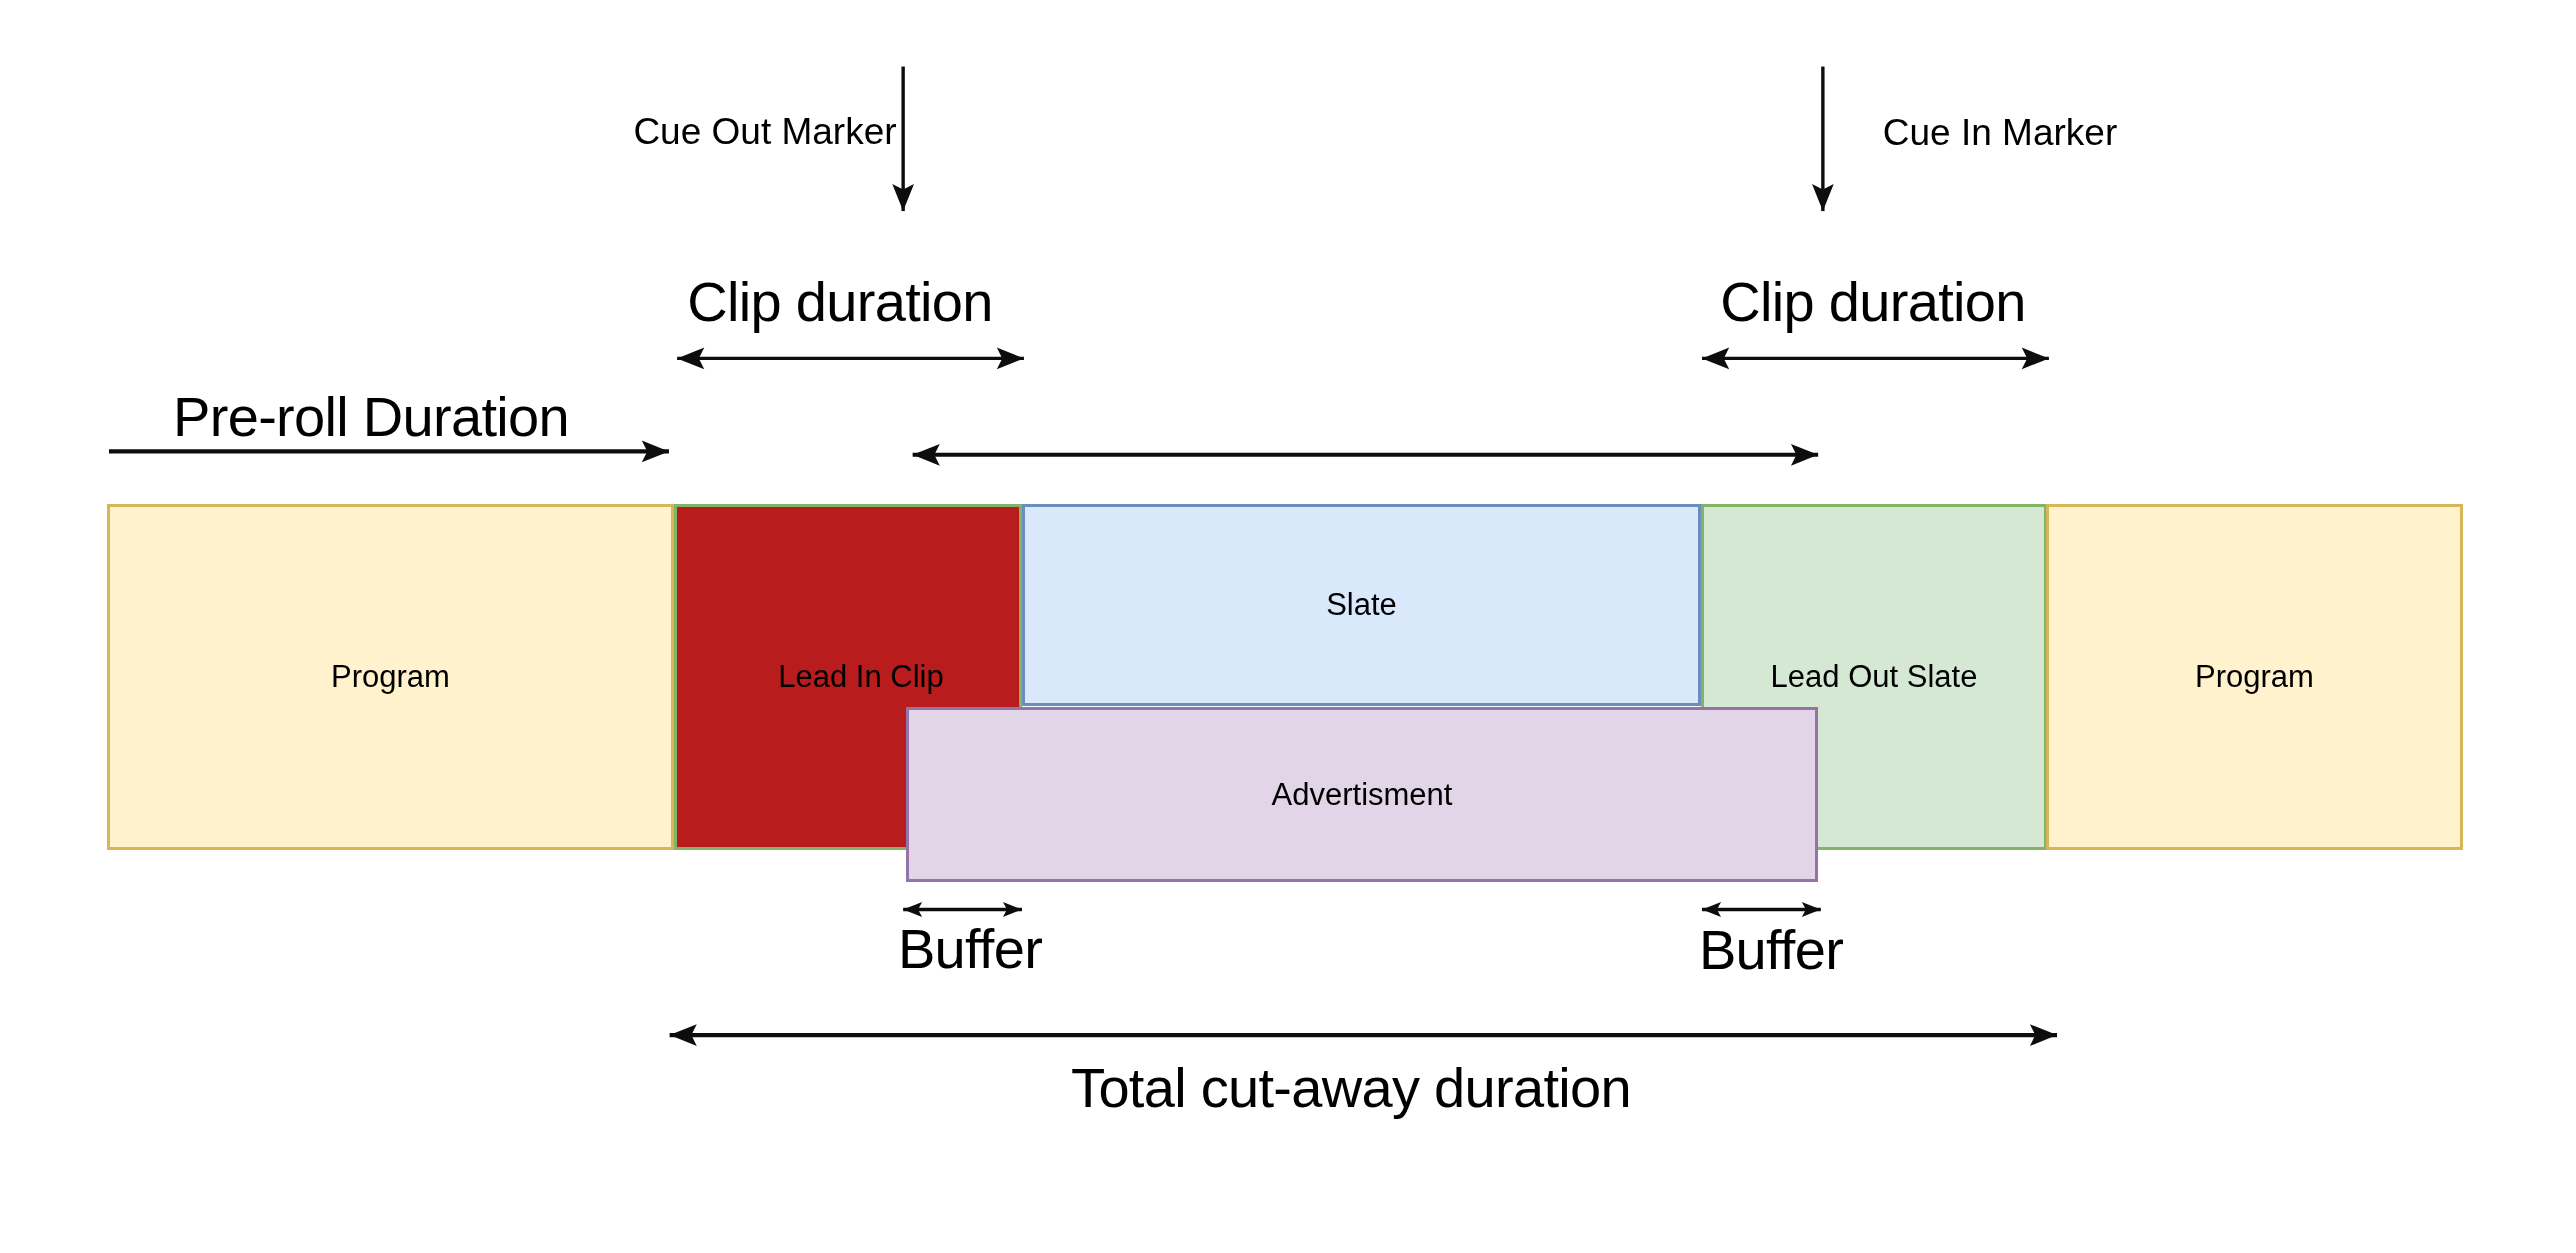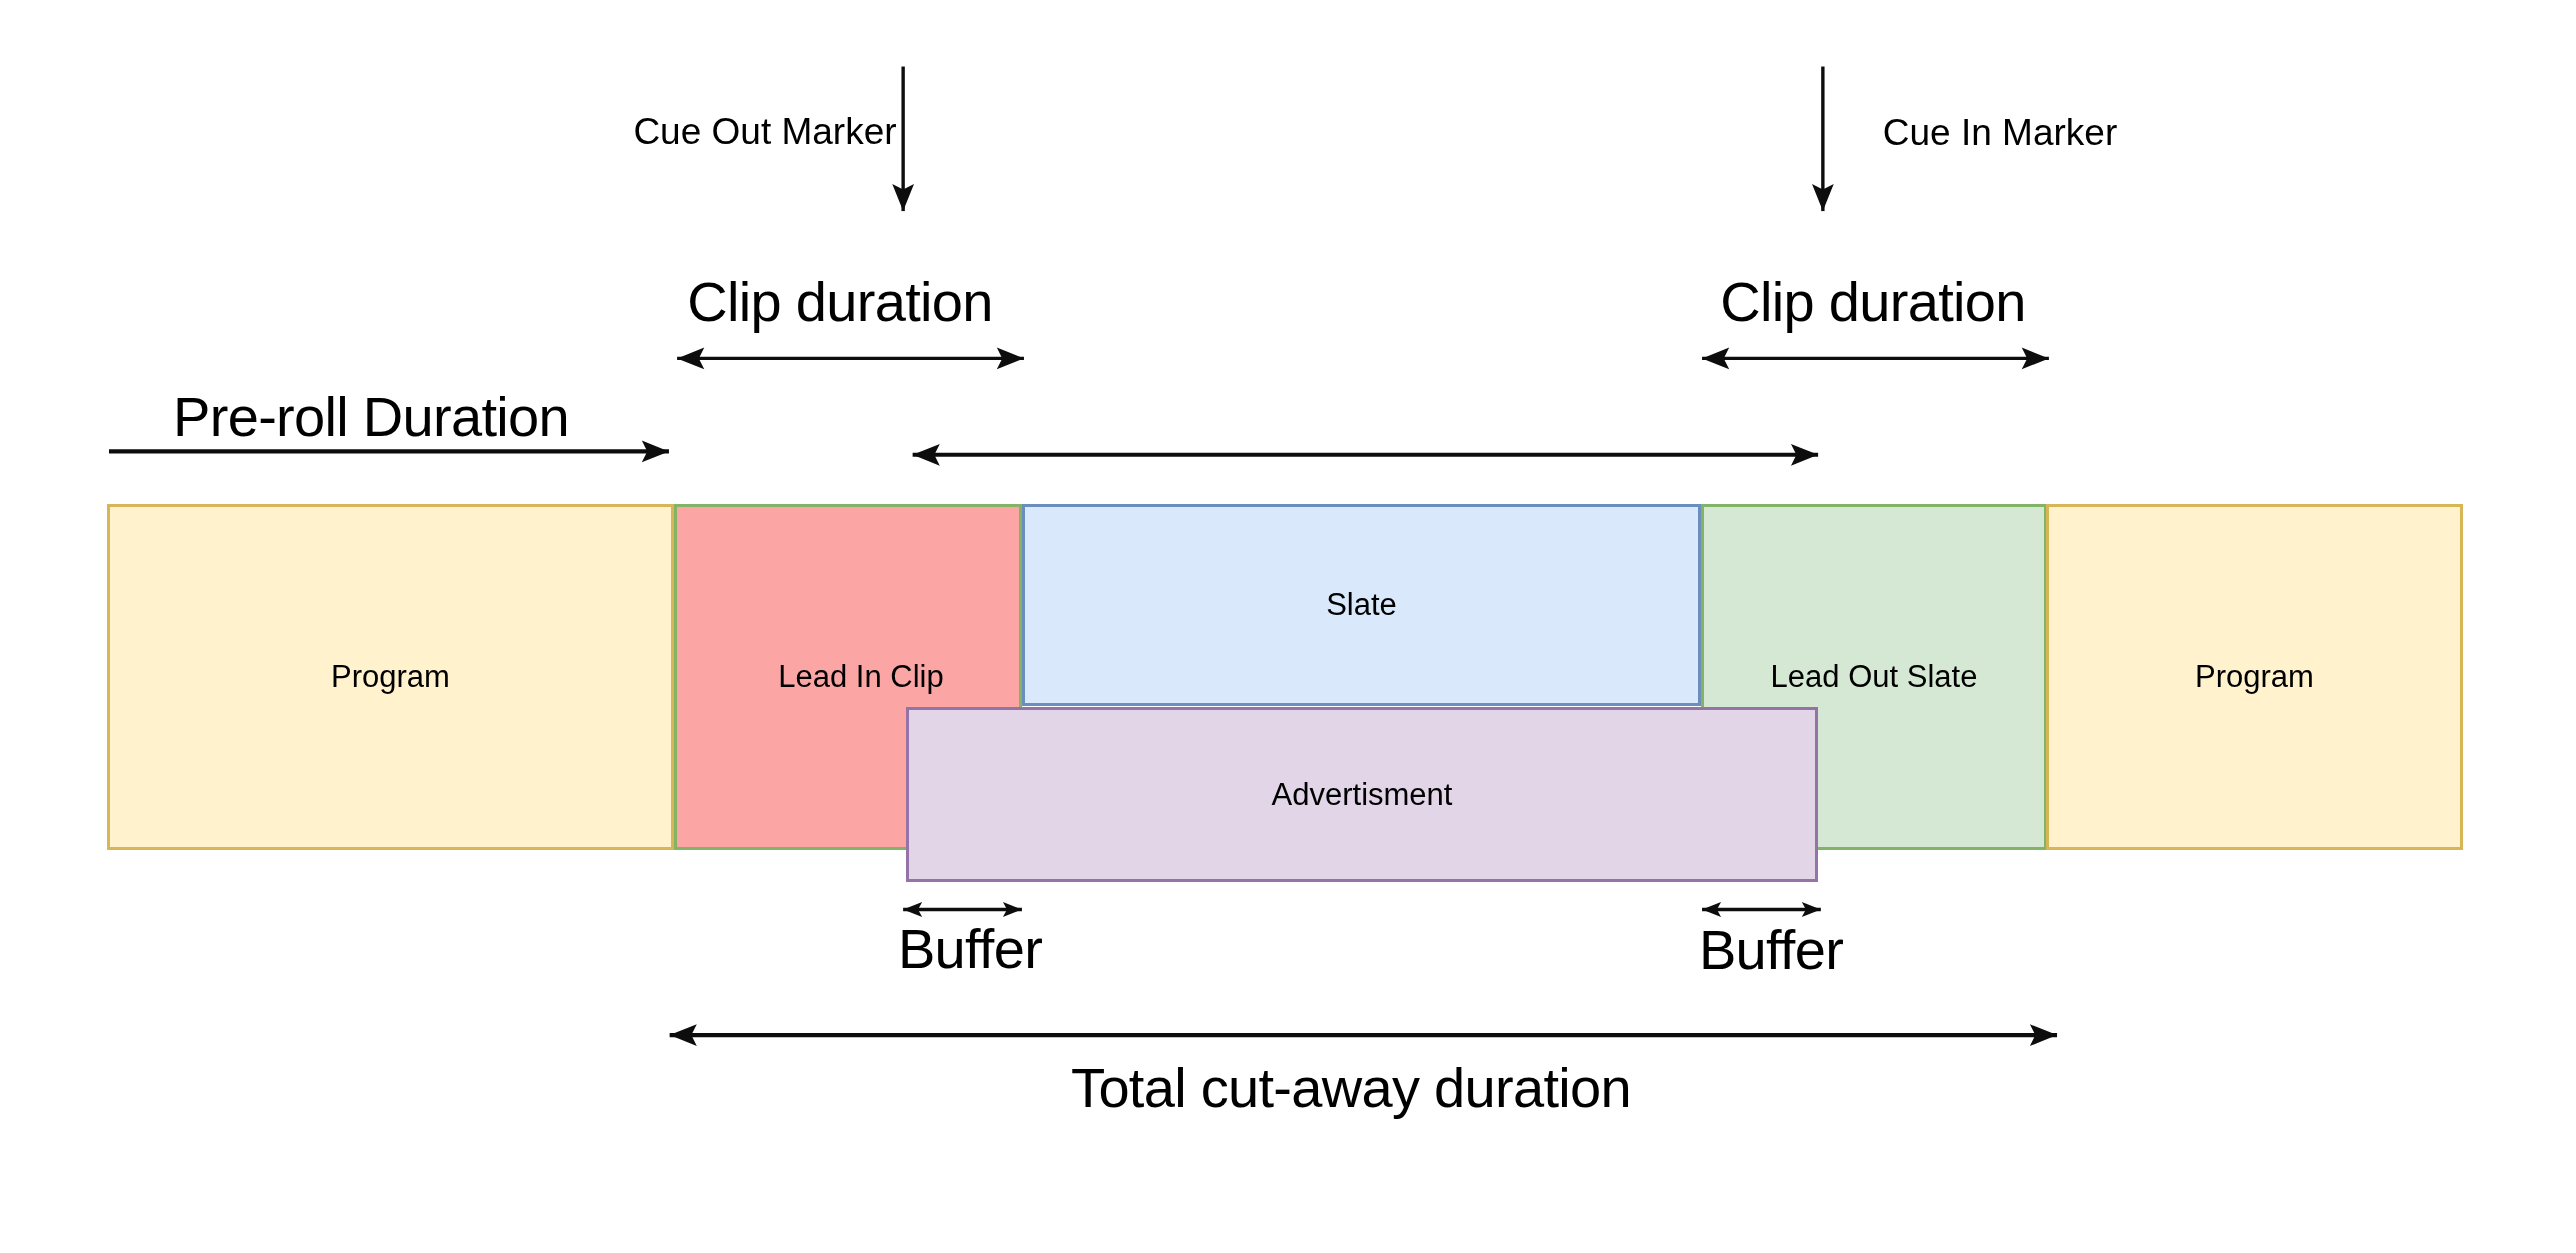--- a/index.html
+++ b/index.html
@@ -38,21 +38,21 @@
 </style>
 </head>
 <body>
 
 <div id="canvas">
 
   <div class="seg" id="box-program-left" style="background-color: rgb(255, 242, 204); border-color: rgb(214, 182, 86);">
     <span class="seg-label">Program</span>
   </div>
 
-  <div class="seg" id="box-lead-in" style="background-color: #fca5a5; border-color: rgb(130, 179, 102); padding-left: 26px;">
+  <div class="seg" id="box-lead-in" style="background-color: #b91c1c; border-color: rgb(130, 179, 102); padding-left: 26px;">
     <span class="seg-label">Lead In Clip</span>
   </div>
 
   <div class="seg" id="box-slate" style="background-color: rgb(218, 232, 252); border-color: rgb(108, 142, 191);">
     <span class="seg-label">Slate</span>
   </div>
 
   <div class="seg" id="box-lead-out" style="background-color: rgb(213, 232, 212); border-color: rgb(130, 179, 102);">
     <span class="seg-label">Lead Out Slate</span>
   </div>

